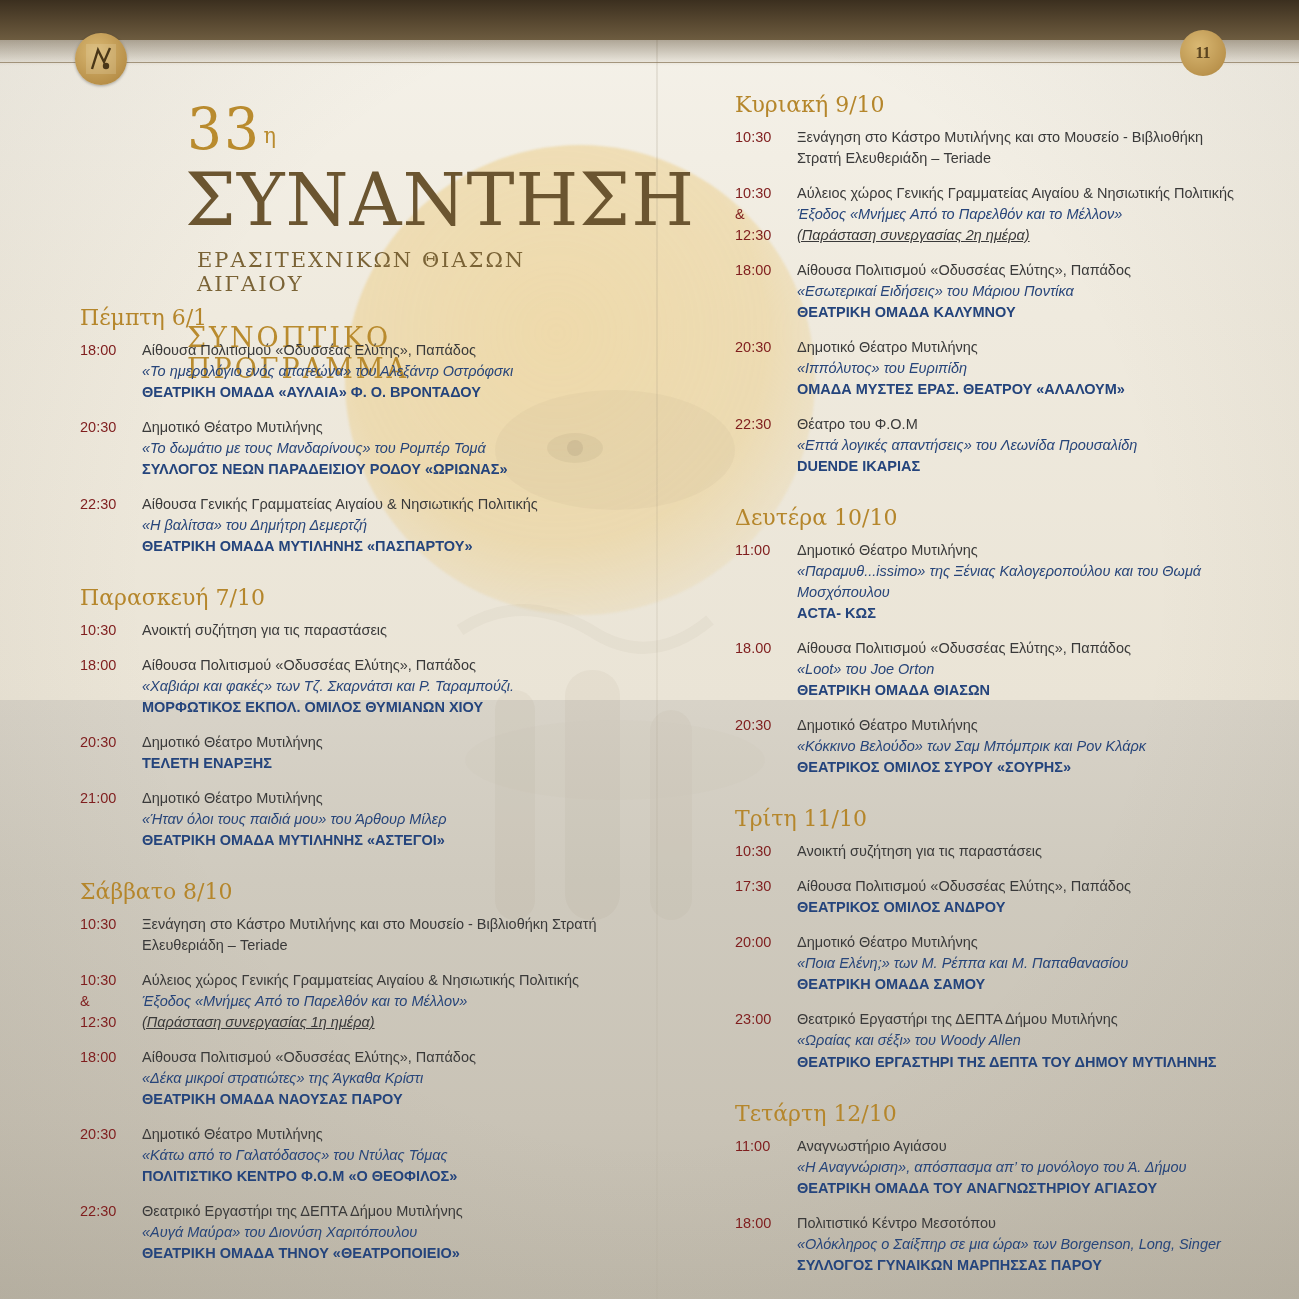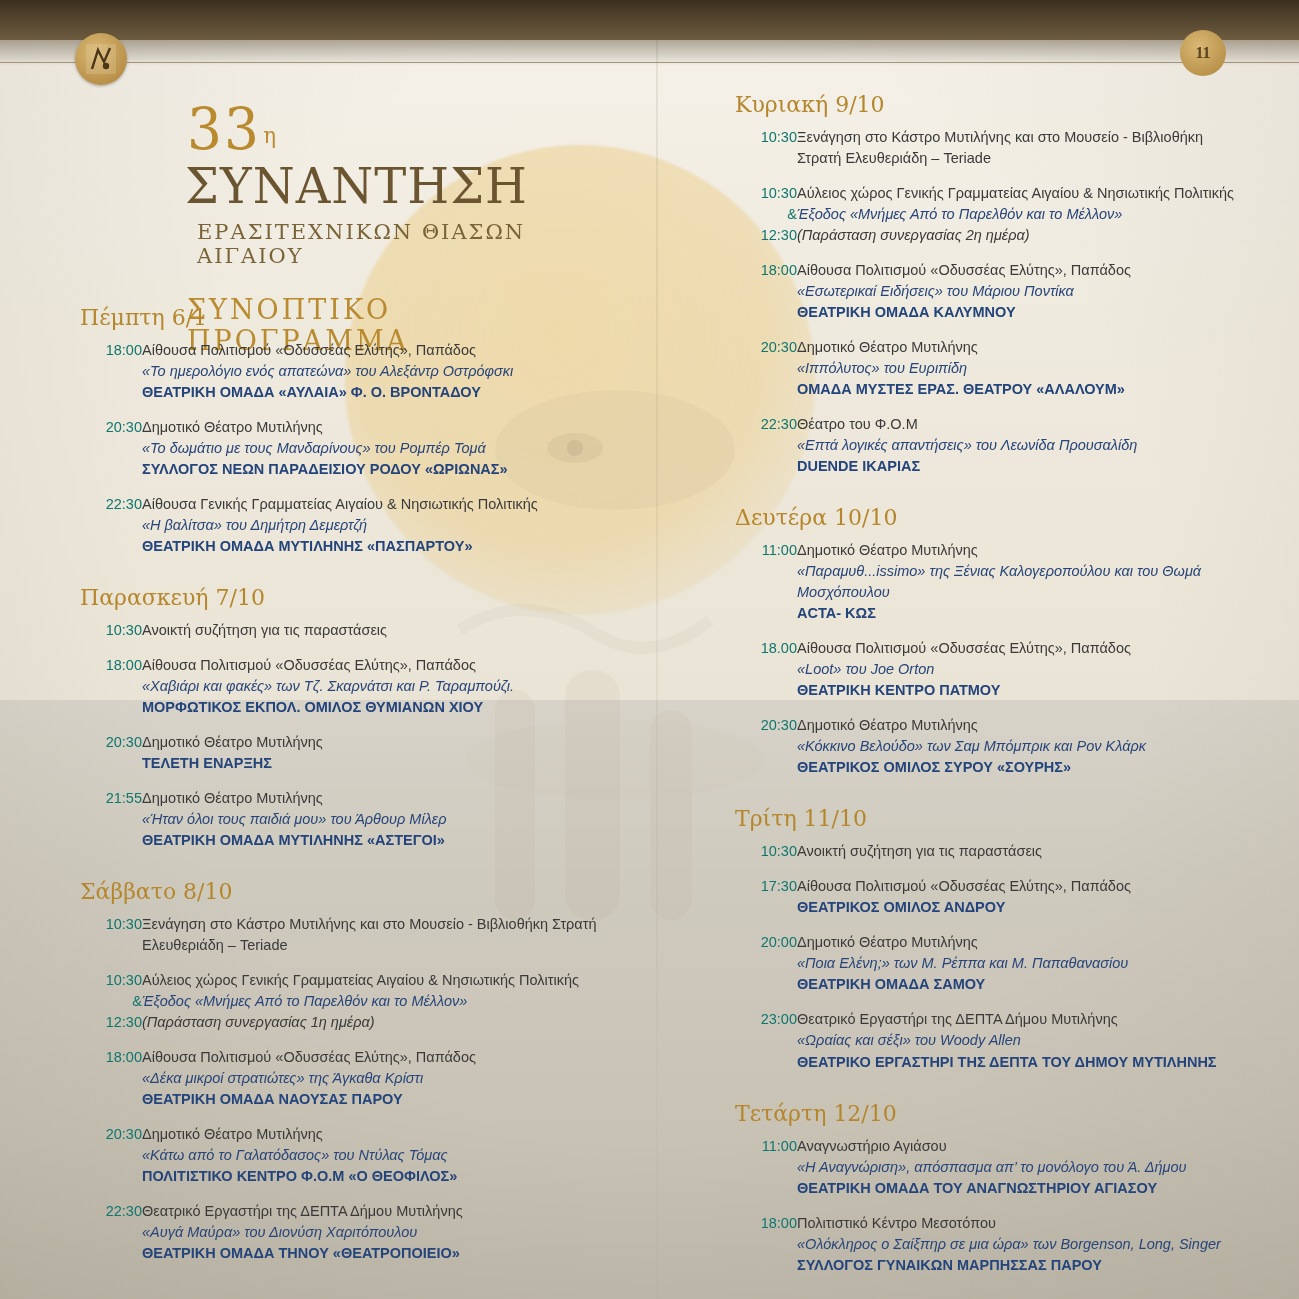--- a/index.html
+++ b/index.html
@@ -67,21 +67,21 @@
   
   .title-wrap{position:absolute;left:185px;top:100px;width:430px;}
   .t-33{
     font-family:"DejaVu Serif", serif;
     color:#b98b2e;font-size:58px;letter-spacing:2px;line-height:1;
     display:inline-block;transform:scaleX(.95);
   }
   .t-sup{font-size:22px;vertical-align:super;}
   .t-main{
     font-family:"DejaVu Serif", serif;
-    color:#6b5530;font-size:48px;letter-spacing:1px;display:inline-block;
+    color:#6b5530;font-size:72px;letter-spacing:1px;display:inline-block;
   }
   .t-sub{
     font-family:"DejaVu Serif", serif;
     color:#7a6336;font-size:21px;letter-spacing:2px;margin-top:6px;margin-left:12px;
   }
   .t-prog{
     font-family:"DejaVu Serif", serif;
     color:#b98b2e;font-size:27px;letter-spacing:3px;margin-top:26px;margin-left:2px;
   }
   
@@ -89,29 +89,28 @@
   .col-left{left:80px;top:305px;width:560px;}
   .col-right{left:735px;top:92px;width:500px;}
 
   .day{
     font-family:"DejaVu Serif", serif;
     font-size:22px;color:#b5862b;margin:0 0 10px 0;
   }
   .day.spaced{margin-top:28px;}
   .entry{display:flex;margin-bottom:14px;}
   .time{
-    width:62px;flex:0 0 62px;font-size:14.5px;color:#0f766e;line-height:1.45;
+    width:62px;flex:0 0 62px;font-size:14.5px;color:#7f1d1d;line-height:1.45;
     white-space:pre-line;
-    text-align:right;
   }
   .body{flex:1;font-size:14.5px;line-height:1.45;color:#3d3d3d;}
   .l-plain{color:#3a3a3a;}
   .l-italic-blue{color:#27457a;font-style:italic;}
   .l-bold-blue{color:#24447c;font-weight:bold;}
-  .l-italic-dark{color:#3a3a3a;font-style:italic;}
+  .l-italic-dark{color:#3a3a3a;font-style:italic;text-decoration:underline;}
 </style>
 </head>
 <body>
 
 <div class="bg-top"></div>
 <div class="bg-bottom"></div>
 <div class="sun"></div>
 
 <div class="ghost">
   <svg width="430" height="620" viewBox="0 0 430 620">
@@ -195,21 +194,21 @@
       </div>
     </div>
     <div class="entry">
       <div class="time">20:30</div>
       <div class="body">
         <div class="l-plain">Δημοτικό Θέατρο Μυτιλήνης</div>
         <div class="l-bold-blue">ΤΕΛΕΤΗ ΕΝΑΡΞΗΣ</div>
       </div>
     </div>
     <div class="entry">
-      <div class="time">21:55</div>
+      <div class="time">21:00</div>
       <div class="body">
         <div class="l-plain">Δημοτικό Θέατρο Μυτιλήνης</div>
         <div class="l-italic-blue">«Ήταν όλοι τους παιδιά μου» του Άρθουρ Μίλερ</div>
         <div class="l-bold-blue">ΘΕΑΤΡΙΚΗ ΟΜΑΔΑ ΜΥΤΙΛΗΝΗΣ «ΑΣΤΕΓΟΙ»</div>
       </div>
     </div>
     <div class="day spaced">Σάββατο 8/10</div>
     <div class="entry">
       <div class="time">10:30</div>
       <div class="body">
@@ -300,21 +299,21 @@
         <div class="l-plain">Δημοτικό Θέατρο Μυτιλήνης</div>
         <div class="l-italic-blue">«Παραμυθ...issimo» της Ξένιας Καλογεροπούλου και του Θωμά Μοσχόπουλου</div>
         <div class="l-bold-blue">ΑCΤΑ- ΚΩΣ</div>
       </div>
     </div>
     <div class="entry">
       <div class="time">18.00</div>
       <div class="body">
         <div class="l-plain">Αίθουσα Πολιτισμού «Οδυσσέας Ελύτης», Παπάδος</div>
         <div class="l-italic-blue">«Loot» του Joe Orton</div>
-        <div class="l-bold-blue">ΘΕΑΤΡΙΚΗ ΚΕΝΤΡΟ ΠΑΤΜΟΥ</div>
+        <div class="l-bold-blue">ΘΕΑΤΡΙΚΗ ΟΜΑΔΑ ΘΙΑΣΩΝ</div>
       </div>
     </div>
     <div class="entry">
       <div class="time">20:30</div>
       <div class="body">
         <div class="l-plain">Δημοτικό Θέατρο Μυτιλήνης</div>
         <div class="l-italic-blue">«Κόκκινο Βελούδο» των Σαμ Μπόμπρικ και Ρον Κλάρκ</div>
         <div class="l-bold-blue">ΘΕΑΤΡΙΚΟΣ ΟΜΙΛΟΣ ΣΥΡΟΥ «ΣΟΥΡΗΣ»</div>
       </div>
     </div>

